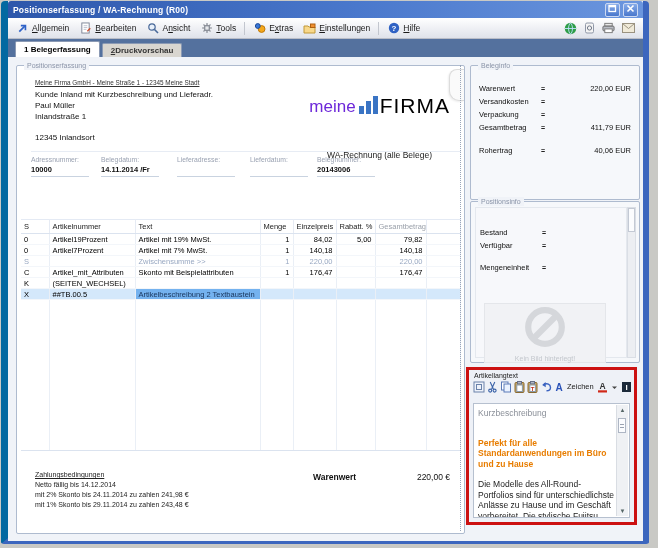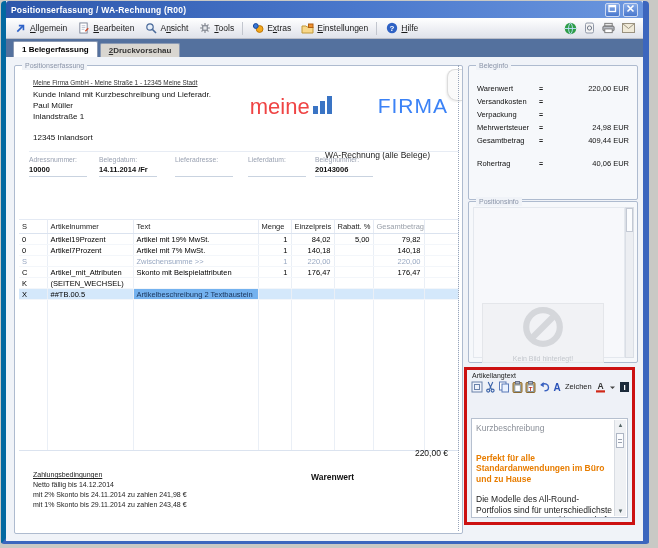--- a/index.html
+++ b/index.html
@@ -1,19 +1,19 @@
 <!DOCTYPE html>
 <html><head>
 <meta charset="utf-8">
 <style>
   html,body{margin:0;padding:0;}
   body{font-family:"Liberation Sans",sans-serif;}
   .stage{position:relative;width:658px;height:548px;background:#c9c9c5;overflow:hidden;}
   .window{position:absolute;left:1px;top:1px;width:648px;height:543px;box-sizing:border-box;
-    border-left:5px solid #0369a1;border-right:6px solid #3c66be;border-bottom:6px solid #3c66be;
+    border-left:7px solid #0369a1;border-right:6px solid #3c66be;border-bottom:6px solid #3c66be;
     border-radius:4px 4px 3px 3px;background:#f0f3f8;}
   
   .titlebar{height:17px;background:linear-gradient(to right,#2d57ab,#4a78cc 55%,#6b96de);
     border-radius:3px 3px 0 0;color:#fff;font-size:8.5px;font-weight:bold;display:flex;align-items:center;padding:0 5px;}
   .tb-title{flex:1;letter-spacing:.2px;}
   .tb-btn{width:13px;height:12px;margin-left:3px;border:1px solid #ccd9f2;border-radius:2px;
     background:linear-gradient(#86abe9,#4a78cc);display:flex;align-items:center;justify-content:center;}
   
   .menubar{height:20px;background:linear-gradient(#ffffff,#dfe2ea);border-bottom:1px solid #b9bdc7;
     display:flex;align-items:center;padding:0 3px;font-size:8.5px;color:#1a1a1a;}
@@ -34,45 +34,45 @@
   .grp{position:absolute;border:1px solid #aebbcf;border-radius:2px;background:#fff;}
   .grp-label{position:absolute;top:-5px;left:7px;font-size:7px;color:#8a94a8;background:#f0f3f8;padding:0 3px;line-height:9px;}
   
   .pos-group{left:8px;top:8px;width:447px;height:467px;}
   .curl{position:absolute;right:0px;top:3px;width:14px;height:30px;background:#fafafa;border:1px solid #dcdcdc;
     border-right:none;border-radius:8px 0 0 10px;box-shadow:-1px 1px 2px rgba(0,0,0,.07);}
   .sender{position:absolute;left:18px;top:13px;font-size:6.4px;color:#333;text-decoration:underline;}
   .addr{position:absolute;left:18px;top:23px;font-size:8px;color:#111;line-height:11px;}
   .city{position:absolute;left:18px;top:67px;font-size:8px;color:#111;text-align:center;}
   .logo{position:absolute;right:14px;top:30px;display:flex;align-items:flex-end;}
-  .logo-meine{font-size:22px;color:#ef4444;line-height:15px;}
+  .logo-meine{font-size:17px;color:#6d28d9;line-height:15px;}
   .logo-bars{display:flex;align-items:flex-end;gap:2px;margin:0 2px 0 3px;}
   .logo-bars i{display:block;width:5px;background:#3a74c4;}
-  .logo-firma{font-size:21px;color:#3b82f6;letter-spacing:1px;line-height:17px;margin-left:44px;}
+  .logo-firma{font-size:21px;color:#000000;letter-spacing:1px;line-height:17px;}
   .doc-title{position:absolute;right:32px;top:84px;font-size:8.5px;color:#222;}
   .fields{position:absolute;left:14px;top:85px;width:430px;display:flex;border-top:1px solid #e7ecf4;padding-top:4px;}
   .field{flex:0 0 auto;}
   .f-label{font-size:6.8px;color:#9aa2b2;margin-bottom:2px;white-space:nowrap;}
   .f-value{font-size:7.5px;font-weight:bold;color:#111;height:11px;border-bottom:1px solid #c9d3e0;width:58px;white-space:nowrap;}
   
   .doc-table{position:absolute;left:4px;top:153px;border-collapse:collapse;table-layout:fixed;width:439px;font-size:7.5px;border-top:1px solid #e4eaf4;}
   .doc-table th{font-weight:normal;text-align:left;color:#222;padding:2px 2px 2px 3px;border-bottom:1px solid #dbe3ef;
     border-right:1px solid #e6ebf4;white-space:nowrap;overflow:hidden;}
   .doc-table th.gray{color:#9aa0aa;}
   .doc-table td{padding:0 3px;border-right:1px solid #eaeff6;border-bottom:1px solid #f3f6fa;white-space:nowrap;overflow:hidden;height:10px;}
   .doc-table .num{text-align:right;}
   .doc-table tr.subtotal td{color:#98a8c2;}
   .doc-table tr.selected td{background:#d4e8fb;}
   .doc-table tr.selected td.cell-text{background:#74b2ef;color:#17335a;}
   .doc-table td.filler{height:150px;border-bottom:1px solid #dbe3ef;}
   
   .pay{position:absolute;left:18px;top:404px;font-size:7px;color:#222;line-height:10px;}
   .pay-h{text-decoration:underline;}
   .total-label{position:absolute;left:296px;top:406px;font-size:8.5px;font-weight:bold;color:#111;}
-  .total-value{position:absolute;right:14px;top:382px;font-size:8.5px;color:#111;}
+  .total-value{position:absolute;right:14px;top:406px;font-size:8.5px;color:#111;}
   
   .splitter{position:absolute;left:452px;top:8px;bottom:10px;width:3px;border-left:1px dotted #9aa6ba;}
   
   .bi-group{left:462px;top:8px;width:168px;height:133px;background:#f6f8fb;}
   .info-rows{padding:16px 8px 0 8px;}
   .info-row{display:flex;align-items:center;height:13px;font-size:7.5px;color:#111;}
   .ir-label{flex:0 0 62px;white-space:nowrap;}
   .ir-eq{flex:0 0 12px;font-weight:bold;font-size:7px;color:#222;}
   .ir-val{flex:1;text-align:right;white-space:nowrap;}
   .ir-val.left{text-align:left;padding-left:2px;}
@@ -87,21 +87,21 @@
     display:flex;flex-direction:column;align-items:center;justify-content:center;}
   .no-image-text{font-size:7px;color:#c3c7cd;margin-top:1px;}
   
   .alt-box{position:absolute;left:458px;top:310px;width:171px;height:158px;box-sizing:border-box;
     border:3px solid #cc1111;background:#eef1f7;}
   .alt-label{font-size:7px;color:#222;padding:2px 0 1px 5px;}
   .alt-toolbar{display:flex;align-items:center;gap:2px;padding:0 2px 2px 4px;}
   .alt-toolbar .tbi{display:inline-flex;width:13px;height:13px;align-items:center;justify-content:center;}
   .alt-zeichen{font-size:7.5px;color:#222;padding:0 1px;}
   .alt-text{position:absolute;left:4px;right:4px;top:33px;bottom:4px;background:#fff;border:1px solid #b6c0cf;
-    font-size:8.5px;line-height:10.5px;color:#222;padding:4px 14px 2px 4px;overflow:hidden;box-sizing:border-box;margin-top:15px;}
+    font-size:8.5px;line-height:10.5px;color:#222;padding:4px 14px 2px 4px;overflow:hidden;box-sizing:border-box;}
   .alt-text .p-gray{color:#8a8f98;}
   .alt-text .p-highlight{color:#e87d00;font-weight:bold;}
   .alt-text .para{margin:0 0 10px 0;}
   .alt-text .para.first{margin-bottom:19px;}
   .ta-scroll{position:absolute;top:1px;right:1px;bottom:1px;width:11px;background:#eff1f4;border-left:1px solid #d9dde3;}
   .ta-arrow{position:absolute;left:0;width:100%;text-align:center;font-size:6px;color:#566;line-height:8px;}
   .ta-arrow.up{top:1px;} .ta-arrow.down{bottom:1px;}
   .ta-thumb{position:absolute;left:1px;top:13px;width:8px;height:15px;background:#fbfcfe;border:1px solid #aeb6c4;box-sizing:border-box;
     display:flex;align-items:center;justify-content:center;}
   .ta-thumb i{display:block;width:4px;border-top:1px solid #9aa2b0;border-bottom:1px solid #9aa2b0;height:2px;}
@@ -397,41 +397,53 @@
             <div class="info-row">
               <span class="ir-label">Versandkosten</span>
               <span class="ir-eq">=</span>
               <span class="ir-val"></span>
             </div>
             <div class="info-row">
               <span class="ir-label">Verpackung</span>
               <span class="ir-eq">=</span>
               <span class="ir-val"></span>
             </div>
-            <div class="info-row">
-              <span class="ir-label">Mehrwertsteuer</span>
-              <span class="ir-eq">=</span>
-              <span class="ir-val">24,98 EUR</span>
-            </div>
             <div class="info-row gap10">
               <span class="ir-label">Gesamtbetrag</span>
               <span class="ir-eq">=</span>
-              <span class="ir-val">409,44 EUR</span>
+              <span class="ir-val">411,79 EUR</span>
             </div>
             <div class="info-row">
               <span class="ir-label">Rohertrag</span>
               <span class="ir-eq">=</span>
               <span class="ir-val">40,06 EUR</span>
             </div>
           </div>
       </div>
 
       <div class="grp pi-group">
         <span class="grp-label">Positionsinfo</span>
         <div class="pi-panel">
+          <div class="pi-rows info-rows" style="padding:18px 4px 0 4px;">
+              <div class="info-row">
+                <span class="ir-label">Bestand</span>
+                <span class="ir-eq">=</span>
+                <span class="ir-val"></span>
+              </div>
+              <div class="info-row gap9">
+                <span class="ir-label">Verfügbar</span>
+                <span class="ir-eq">=</span>
+                <span class="ir-val"></span>
+              </div>
+              <div class="info-row">
+                <span class="ir-label">Mengeneinheit</span>
+                <span class="ir-eq">=</span>
+                <span class="ir-val"></span>
+              </div>
+            </div>
           <div class="no-image">
             <span><svg width="46" height="46" viewBox="0 0 52 52">
                   <circle cx="26" cy="26" r="19" fill="none" stroke="#d5d7db" stroke-width="7"></circle>
                   <path d="M13 39L39 13" stroke="#d5d7db" stroke-width="7"></path>
                 </svg></span>
             <span class="no-image-text">Kein Bild hinterlegt!</span>
           </div>
         </div>
         <div class="pi-scroll">
             <div class="pi-thumb"></div>

